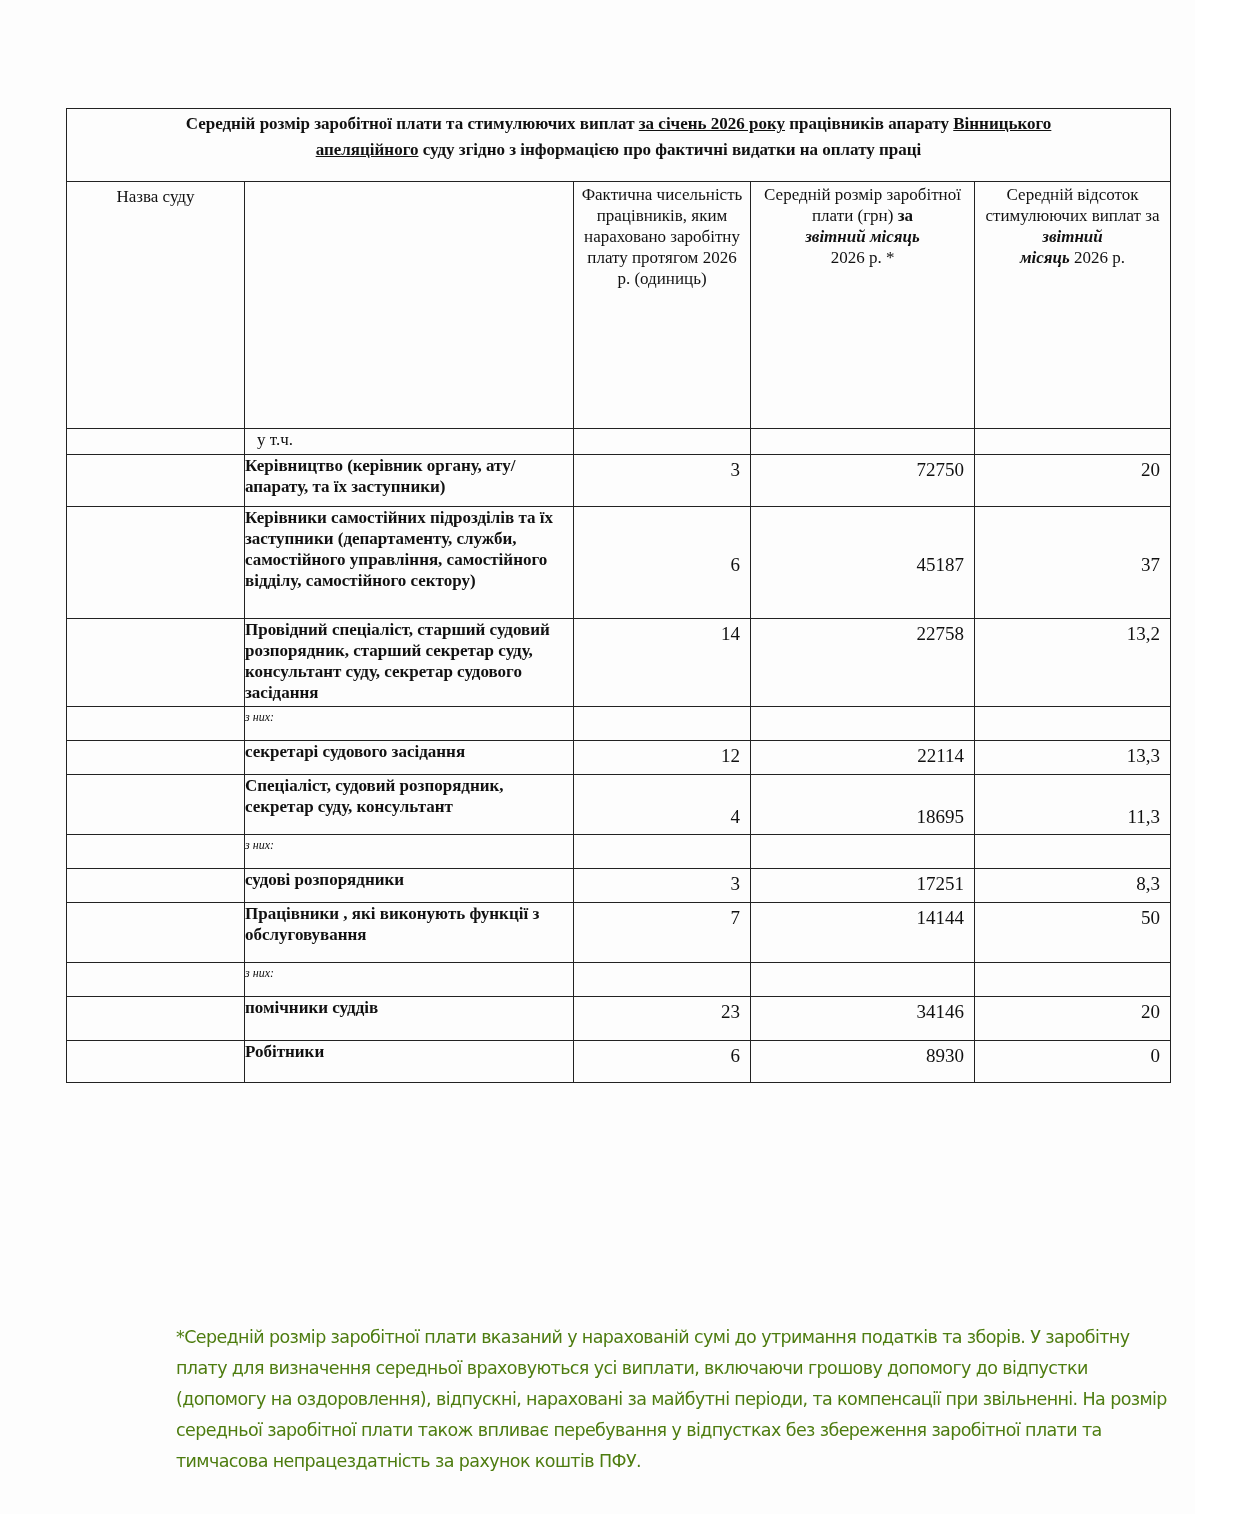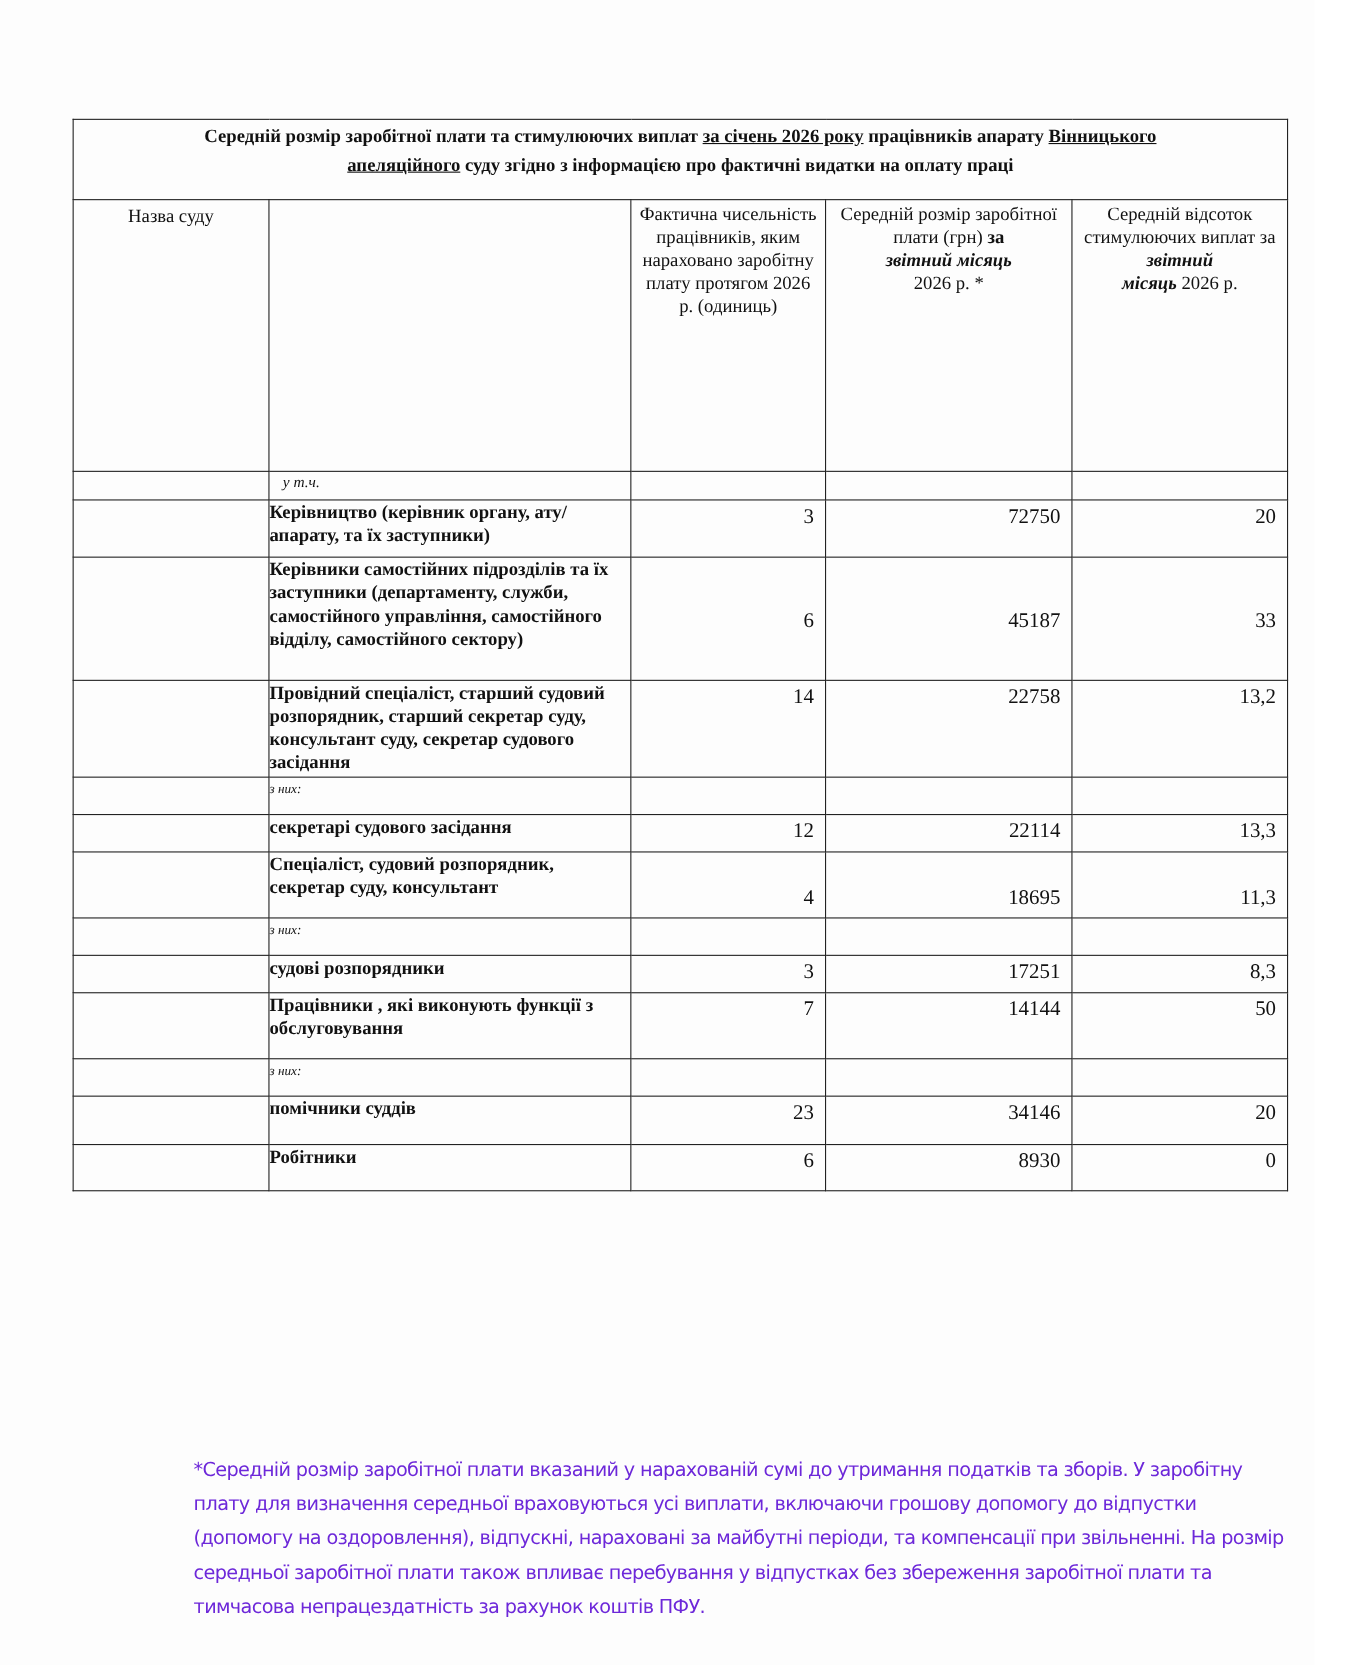--- a/index.html
+++ b/index.html
@@ -13,29 +13,29 @@
   table.report td { border: 1.5px solid #222; vertical-align: top; padding: 0; }
   .title-cell { height: 70px; text-align: center; font-weight: bold; font-size: 17px; line-height: 26px; padding-top: 2px !important; }
   .title-cell .u { text-decoration: underline; }
   .hdr td { height: 242px; }
   .hdr .c-name { text-align: center; padding-top: 4px; }
   .hdr .c-num { text-align: center; padding: 2px 6px 0 6px; }
   .hdr .c-num i { font-weight: bold; }
   .hdr .c-num b { font-weight: bold; }
   .lbl { font-weight: bold; padding-left: 0px !important; }
   .lbl-total { font-weight: bold; padding-left: 12px !important; padding-top: 4px !important; }
-  .lbl-it { font-style: italic; padding-left: 12px !important; font-size: 14px; margin-top: 11px; }
+  .lbl-it { padding-left: 12px !important; font-size: 17px; margin-top: 11px; }
   .lbl-z { font-style: italic; font-size: 12px; }
   .num { text-align: right; padding-right: 10px !important; padding-top: 4px !important; font-size: 19px; line-height: 22px; }
   .num.bold { font-weight: bold; }
   .num.mid { vertical-align: middle !important; }
   .footnote {
     position: absolute; left: 176px; top: 1322px; width: 1000px;
     font-family: "DejaVu Sans", "Liberation Sans", sans-serif; font-size: 17.5px; line-height: 31px;
-    letter-spacing: -0.6px; color: #6d28d9;
+    letter-spacing: -0.6px; color: #4d7c0f;
   }
 </style>
 </head>
 <body>
 
 <div class="sheet">
   <table class="report">
     <colgroup>
       <col style="width:178px">
       <col style="width:329px">
@@ -78,21 +78,21 @@
           <td class="lbl">Керівництво (керівник органу, ату/апарату, та їх заступники)</td>
           <td class="num">3</td>
           <td class="num">72750</td>
           <td class="num">20</td>
         </tr>
         <tr style="height: 112px;">
           <td></td>
           <td class="lbl">Керівники самостійних підрозділів та їх заступники (департаменту, служби, самостійного управління, самостійного відділу, самостійного сектору)</td>
           <td class="num mid">6</td>
           <td class="num mid">45187</td>
-          <td class="num mid">33</td>
+          <td class="num mid">37</td>
         </tr>
         <tr style="height: 88px;">
           <td></td>
           <td class="lbl">Провідний спеціаліст, старший судовий розпорядник, старший секретар суду, консультант суду, секретар судового засідання</td>
           <td class="num">14</td>
           <td class="num">22758</td>
           <td class="num">13,2</td>
         </tr>
         <tr style="height: 34px;">
           <td></td>

